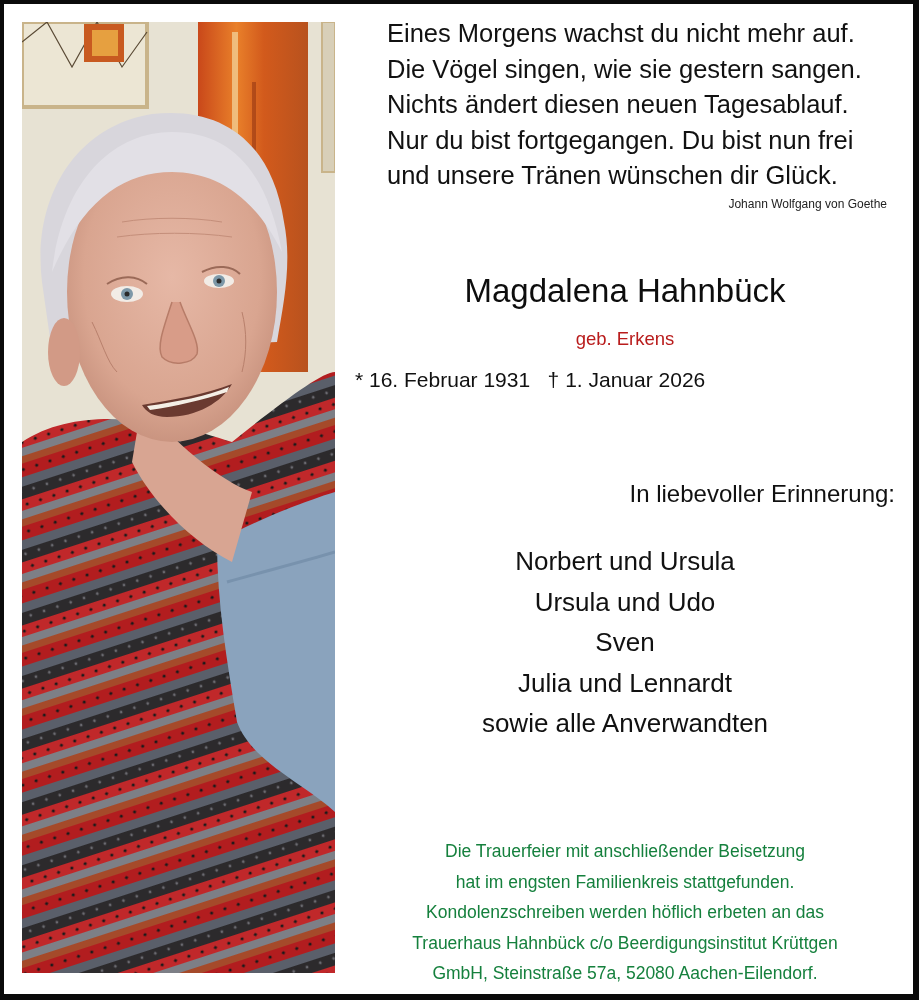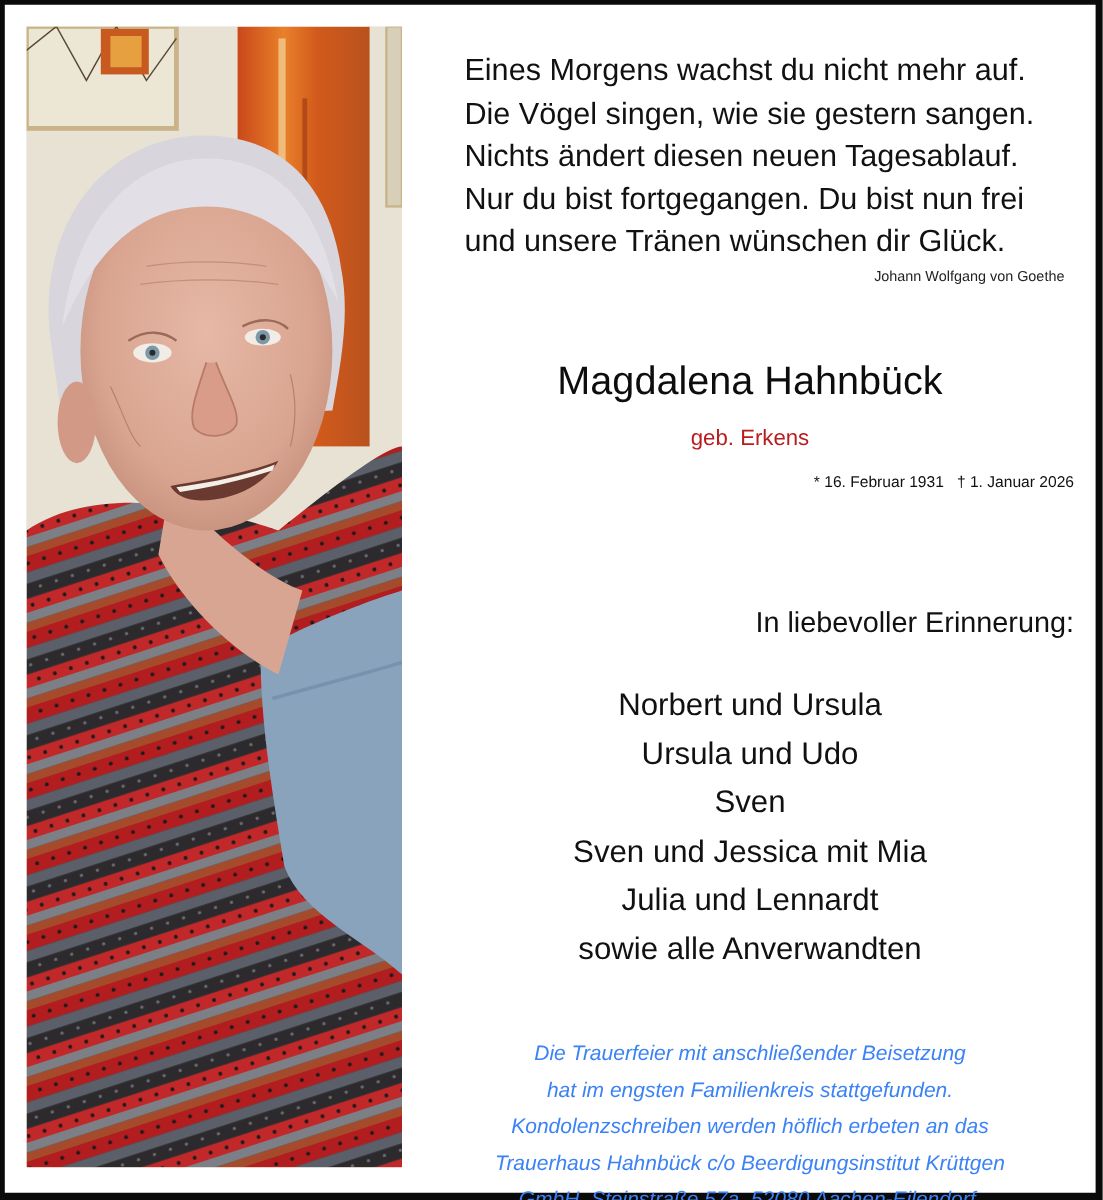--- a/index.html
+++ b/index.html
@@ -1,30 +1,30 @@
 <!DOCTYPE html>
 <html><head>
 <meta charset="utf-8">
 <style>
   html, body { margin: 0; padding: 0; background: #ffffff; }
   body { width: 919px; height: 1000px; position: relative; overflow: hidden; font-family: "Liberation Sans", sans-serif; color: #111111; }
   .frame { position: absolute; left: 0; top: 0; width: 919px; height: 1000px; box-sizing: border-box; border-style: solid; border-color: #0a0a0a; border-width: 4px 6px 6px 4px; background: #ffffff; }
   .photo { position: absolute; left: 22px; top: 22px; width: 313px; height: 951px; overflow: hidden; background: #e9e4d6; }
   .photo svg { display: block; width: 313px; height: 951px; }
-  .content { position: absolute; left: 355px; top: 40px; width: 540px; height: 960px; }
+  .content { position: absolute; left: 355px; top: 14px; width: 540px; height: 960px; }
   .poem { position: absolute; left: 32px; top: 2px; width: 500px; font-size: 25.5px; line-height: 35.5px; color: #111; }
   .poem .line { display: block; white-space: nowrap; }
   .author { position: absolute; right: 8px; top: 183px; font-size: 12px; color: #222; white-space: nowrap; }
   .name { position: absolute; left: 0; width: 540px; top: 258px; text-align: center; font-weight: normal; font-size: 33px; color: #0d0d0d; white-space: nowrap; }
   .born { position: absolute; left: 0; width: 540px; top: 314px; text-align: center; font-size: 18.5px; color: #b91c1c; }
-  .dates { position: absolute; left: 0; width: 540px; top: 354px; text-align: right; font-size: 13px; color: #111; white-space: pre; }
+  .dates { position: absolute; left: 0; width: 540px; top: 354px; text-align: left; font-size: 21px; color: #111; white-space: pre; }
   .memory { position: absolute; left: 0; width: 540px; top: 466px; text-align: right; font-size: 24px; color: #111; }
   .family { position: absolute; left: 0; width: 540px; top: 527px; text-align: center; font-size: 26px; line-height: 40.5px; color: #111; }
   .family .line { display: block; white-space: nowrap; }
-  .notice { position: absolute; left: 0; width: 540px; top: 822px; text-align: center; font-size: 17.5px; line-height: 30.5px; color: #3b82f6; font-style: italic; }
+  .notice { position: absolute; left: 0; width: 540px; top: 822px; text-align: center; font-size: 17.5px; line-height: 30.5px; color: #15803d; }
   .notice .line { display: block; white-space: nowrap; }
 </style>
 </head>
 <body>
 
 <div class="frame"></div>
 
 <div class="photo">
   <svg viewBox="0 0 313 951" xmlns="http://www.w3.org/2000/svg">
     <defs>
@@ -113,21 +113,20 @@
 
   <div class="name">Magdalena Hahnbück</div>
   <div class="born">geb. Erkens</div>
   <div class="dates">* 16. Februar 1931   † 1. Januar 2026</div>
 
   <div class="memory">In liebevoller Erinnerung:</div>
   <div class="family">
     <span class="line">Norbert und Ursula</span>
     <span class="line">Ursula und Udo</span>
     <span class="line">Sven</span>
-    <span class="line">Sven und Jessica mit Mia</span>
     <span class="line">Julia und Lennardt</span>
     <span class="line">sowie alle Anverwandten</span>
   </div>
 
   <div class="notice">
     <span class="line">Die Trauerfeier mit anschließender Beisetzung</span>
     <span class="line">hat im engsten Familienkreis stattgefunden.</span>
     <span class="line">Kondolenzschreiben werden höflich erbeten an das</span>
     <span class="line">Trauerhaus Hahnbück c/o Beerdigungsinstitut Krüttgen</span>
     <span class="line">GmbH, Steinstraße 57a, 52080 Aachen-Eilendorf.</span>

